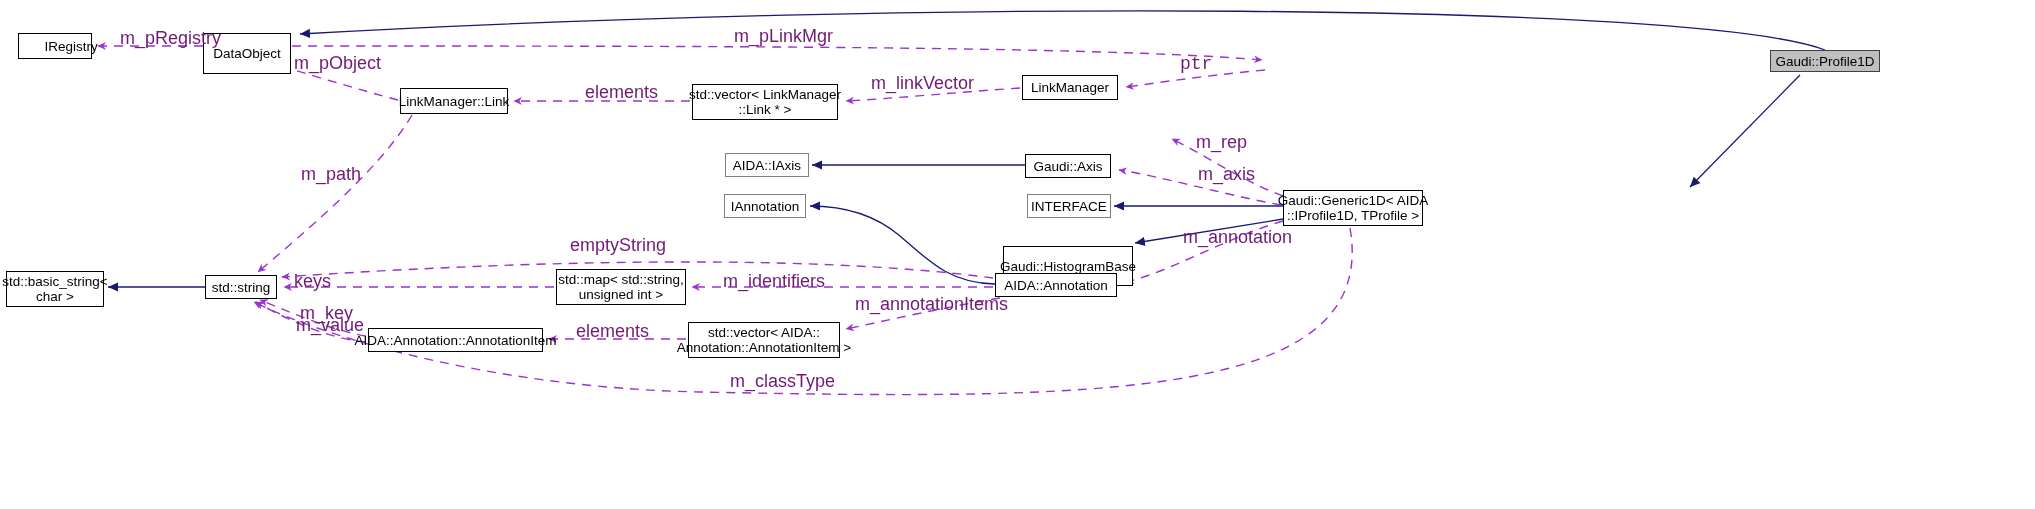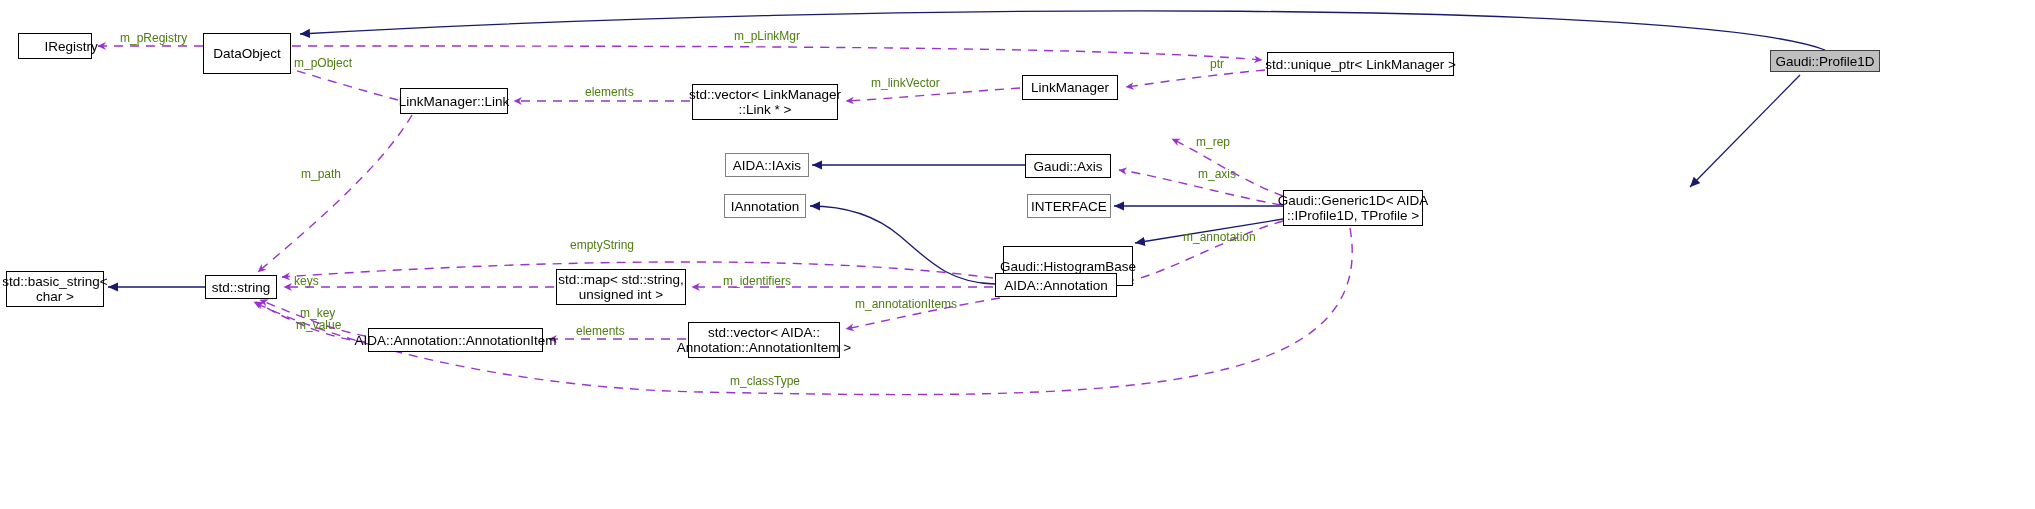--- a/index.html
+++ b/index.html
@@ -41,22 +41,22 @@
   }
   .node.grey-border {
     border: 1px solid #808080;
   }
   .node.highlight {
     background: #bfbfbf;
     border: 1px solid #404040;
   }
   .edge-label {
     position: absolute;
-    color: #4d7c0f;
-    font-size: 12px;
+    color: #701a75;
+    font-size: 18px;
     line-height: 15px;
     white-space: pre;
     background: transparent;
     z-index: 6;
   }
 </style>
 </head>
 <body>
 
 <div id="diagram-root">
@@ -138,23 +138,20 @@
 
   <div class="node" style="left:692px; top:84px; width:146px; height:36px;">
     <span>std::vector&lt; LinkManager
 ::Link * &gt;</span>
   </div>
 
   <div class="node" style="left:1022px; top:75px; width:96px; height:25px;">
     <span>LinkManager</span>
   </div>
 
-  <div class="node" style="left:1267px; top:52px; width:187px; height:24px;">
-    <span>std::unique_ptr&lt; LinkManager &gt;</span>
-  </div>
 
   <div class="node highlight" style="left:1770px; top:50px; width:110px; height:22px;">
     <span>Gaudi::Profile1D</span>
   </div>
 
 
   <div class="node grey-border" style="left:725px; top:153px; width:84px; height:24px;">
     <span>AIDA::IAxis</span>
   </div>
 
@@ -205,21 +202,21 @@
   <div class="node" style="left:368px; top:328px; width:175px; height:24px;">
     <span>AIDA::Annotation::AnnotationItem</span>
   </div>
 
   <div class="edge-label" style="left:120px; top:31px;">m_pRegistry</div>
 
   <div class="edge-label" style="left:734px; top:29px;">m_pLinkMgr</div>
 
   <div class="edge-label" style="left:294px; top:56px;">m_pObject</div>
 
-  <div class="edge-label" style="left:1210px; top:57px;">ptr</div>
+  <div class="edge-label" style="left:1180px; top:57px;font-family:Liberation Mono, monospace;">ptr</div>
 
   <div class="edge-label" style="left:585px; top:85px;">elements</div>
 
   <div class="edge-label" style="left:871px; top:76px;">m_linkVector</div>
 
   <div class="edge-label" style="left:1196px; top:135px;">m_rep</div>
 
   <div class="edge-label" style="left:1198px; top:167px;">m_axis</div>
 
   <div class="edge-label" style="left:301px; top:167px;">m_path</div>

